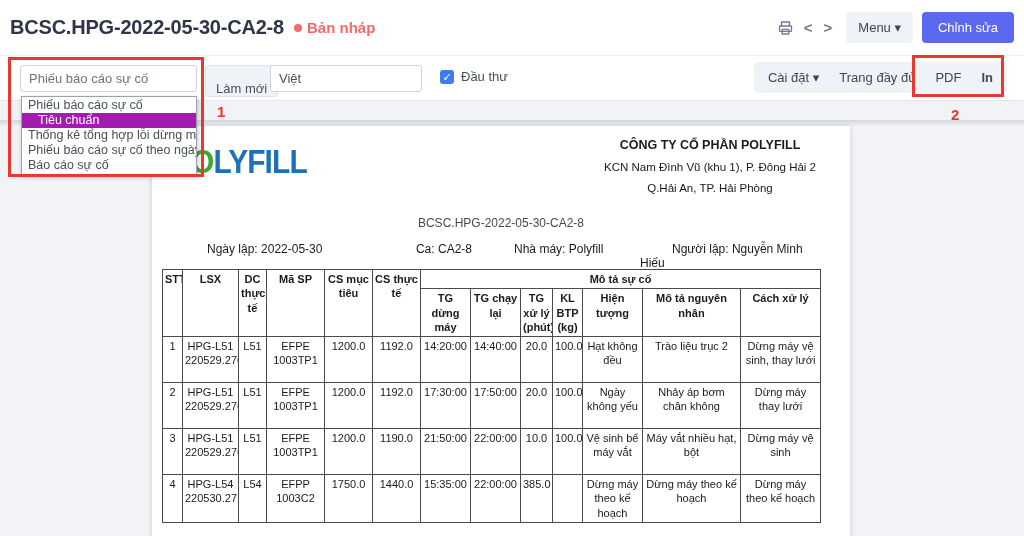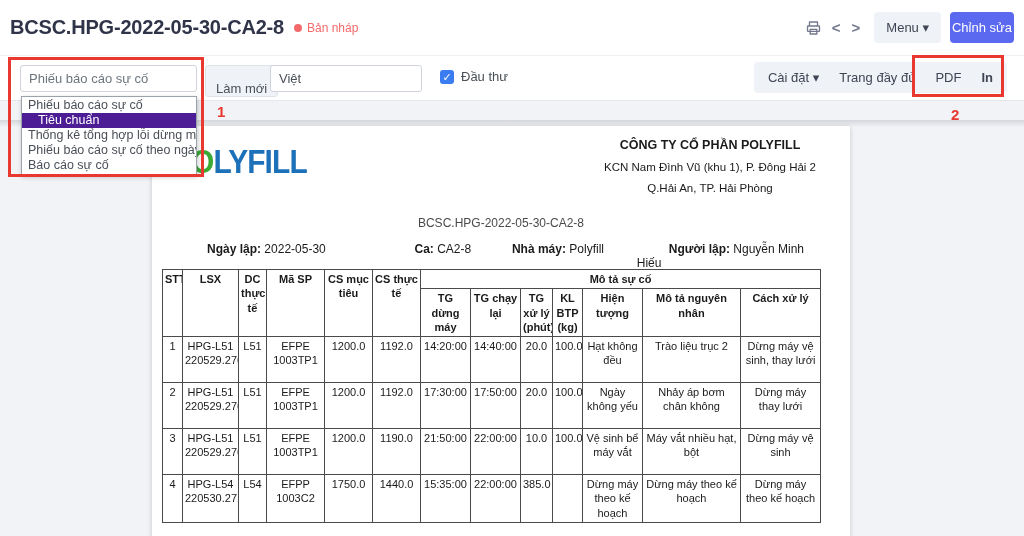--- a/index.html
+++ b/index.html
@@ -4,29 +4,29 @@
 <style>
   * { margin:0; padding:0; box-sizing:border-box; }
   html,body { width:1024px; height:536px; overflow:hidden; }
   body { position:relative; background:#fff; font-family:"Liberation Sans","DejaVu Sans",sans-serif; }
 
   
   .app-header { position:absolute; top:0; left:0; width:100%; height:56px; background:#fff;
                 display:flex; align-items:center; padding:0 10px; border-bottom:1px solid #f0f1f4; }
   .app-title { font-size:20px; font-weight:700; color:#2f3448; letter-spacing:-0.2px; }
   .badge-draft { display:flex; align-items:center; gap:5px; margin-left:10px; color:#f46a6a;
-                 font-size:12px; font-weight:400; }
+                 font-size:15px; font-weight:700; }
   .dot { width:8px; height:8px; border-radius:50%; background:#f46a6a; }
   .header-right { margin-left:auto; display:flex; align-items:center; gap:9px; }
   .icon-btn { display:flex; align-items:center; color:#74788d; cursor:pointer; }
   .chev { font-weight:700; color:#74788d; font-size:15px; cursor:pointer; padding:0 1px; }
   .btn-menu { background:#eff2f7; color:#3f4554; border:none; border-radius:4px;
               padding:8px 12px; font-size:13px; cursor:pointer; margin-left:4px; }
   .btn-primary { background:#5b68f0; color:#fff; border:none; border-radius:4px;
-                 padding:8px 2px; font-size:13px; cursor:pointer; }
+                 padding:8px 16px; font-size:13px; cursor:pointer; }
 
   
   .toolbar { position:absolute; top:56px; left:0; width:100%; height:45px; background:#fff;
              border-bottom:1px solid #e4e7ec; }
   .select-box { position:absolute; left:20px; top:9px; width:177px; height:27px;
                 border:1px solid #ced4da; border-radius:3px; background:#fff; color:#6c757d;
                 font-size:13px; line-height:25px; padding:0 8px; cursor:pointer; }
   .btn-refresh { position:absolute; left:205px; top:9px; height:27px; padding:15px 10px;
                  background:#eff2f7; border:1px solid #dfe3e8; border-radius:3px;
                  color:#495057; font-size:13px; cursor:pointer; }
@@ -56,37 +56,37 @@
   .logo .o { color:#3aaa35; }
   .company { position:absolute; right:34px; top:12px; text-align:center; color:#1a1a1a; }
   .company-name { font-size:12.5px; font-weight:700; }
   .company-line { font-size:11.5px; margin-top:9px; }
   .report-title { position:absolute; top:69px; left:0; width:100%; text-align:center;
                   font-size:17px; font-weight:700; color:#1a1a1a; }
   .report-subtitle { position:absolute; top:90px; left:0; width:100%; text-align:center;
                      font-size:12px; color:#4a4a4a; }
   .meta-row { position:absolute; top:116px; left:23px; right:23px; display:flex;
               font-size:12px; color:#1a1a1a; }
-  .meta-item b { font-weight:700;padding-left:32px; }
+  .meta-item b { font-weight:400;padding-left:32px; }
   .meta-item:nth-child(1){ width:213px; } .meta-item:nth-child(2){ width:100px; }
   .meta-item:nth-child(3){ width:161px; }
   .report-table { position:absolute; top:143px; left:10px; width:652px;
                   border-collapse:collapse; table-layout:fixed; font-size:11px; color:#1a1a1a; }
   .report-table th, .report-table td { border:1px solid #4a4a4a; padding:2px; text-align:center;
                   vertical-align:top; line-height:1.3; overflow:hidden; }
   .report-table th { font-weight:700; }
   .report-table td { white-space:pre-line; height:46px; }
 
   
   .dropdown { position:absolute; left:21px; top:96px; width:176px; background:#fff;
               border:1px solid #9aa2ac; box-shadow:1px 2px 5px rgba(0,0,0,0.22); z-index:50;
               font-size:12.5px; color:#4a4f57; padding:1px 0; }
   .dropdown .opt { height:15px; line-height:15px; padding:0 6px; white-space:nowrap;
                    overflow:hidden; cursor:pointer; }
-  .dropdown .opt.selected { background:#4c1d95; color:#fff;padding-left:16px; }
+  .dropdown .opt.selected { background:#a21caf; color:#fff;padding-left:16px; }
 
   
   .anno-rect { position:absolute; border:3px solid #e8382f; z-index:100; }
   .anno-rect-1 { left:8px; top:57px; width:196px; height:120px; }
   .anno-rect-2 { left:912px; top:55px; width:92px; height:42px; }
   .anno-num { position:absolute; color:#e8382f; font-size:15px; font-weight:700; z-index:100; }
   .anno-num-1 { left:217px; top:103px; }
   .anno-num-2 { left:951px; top:106px; }
 </style>
 </head>

